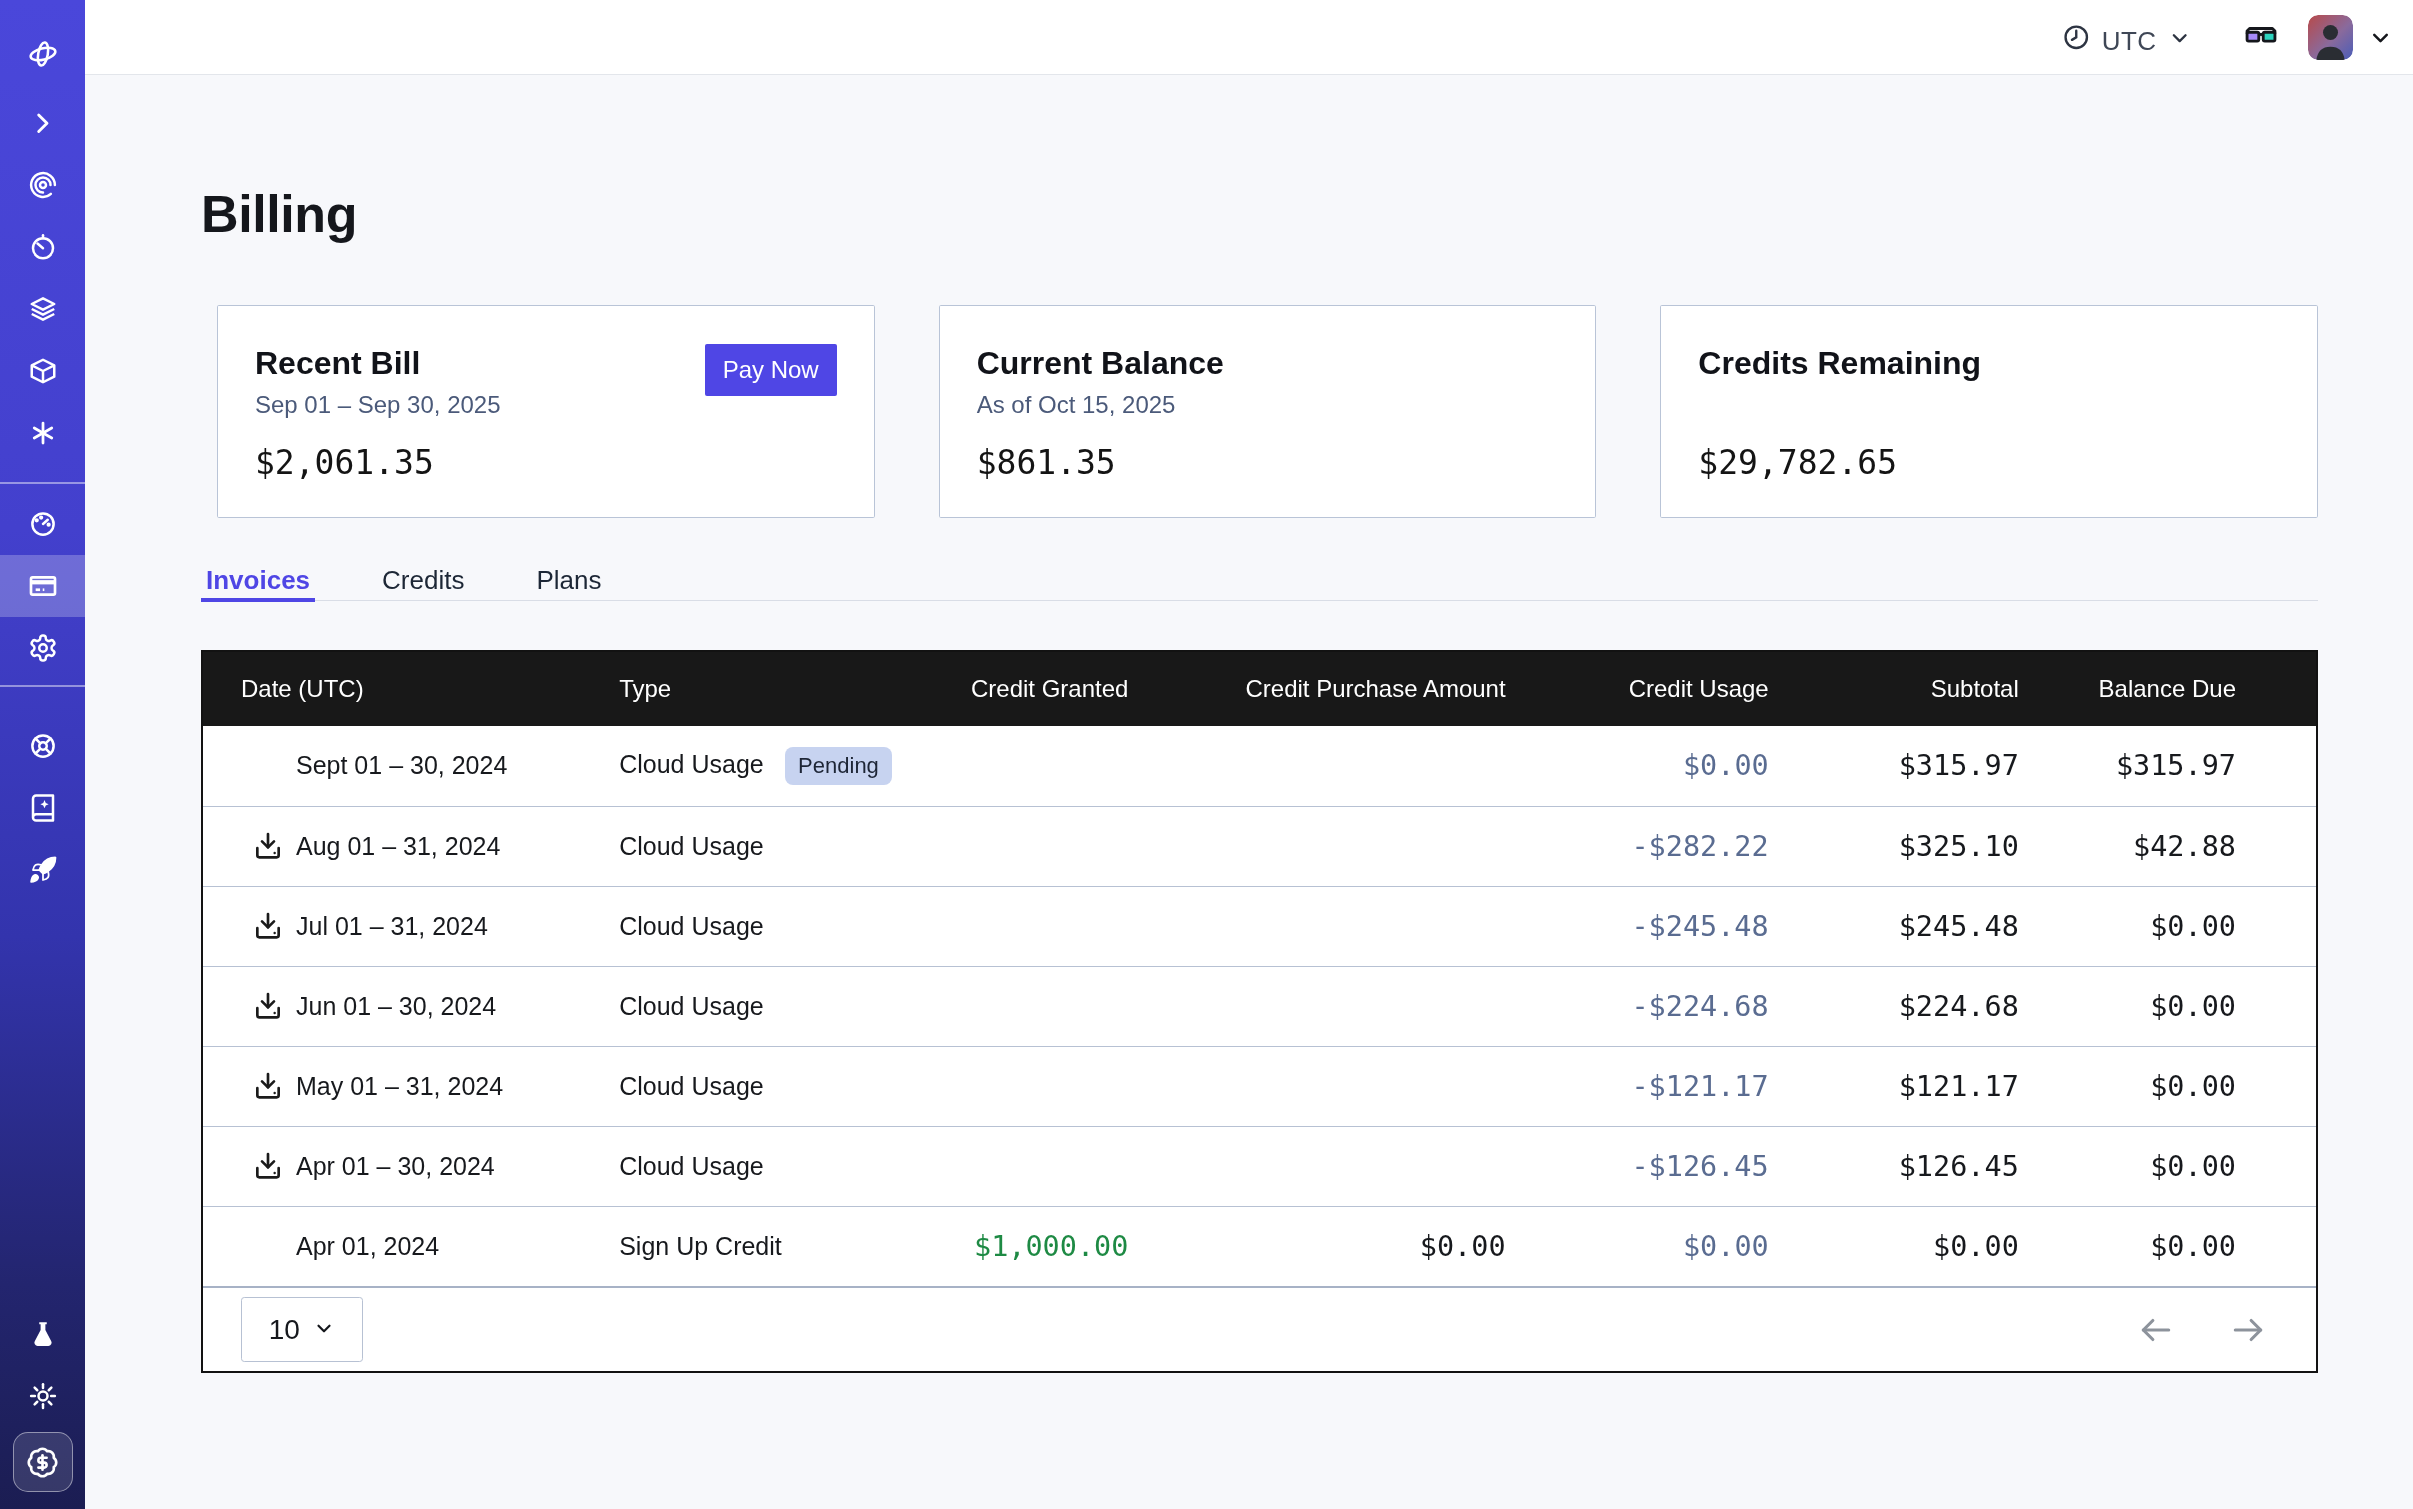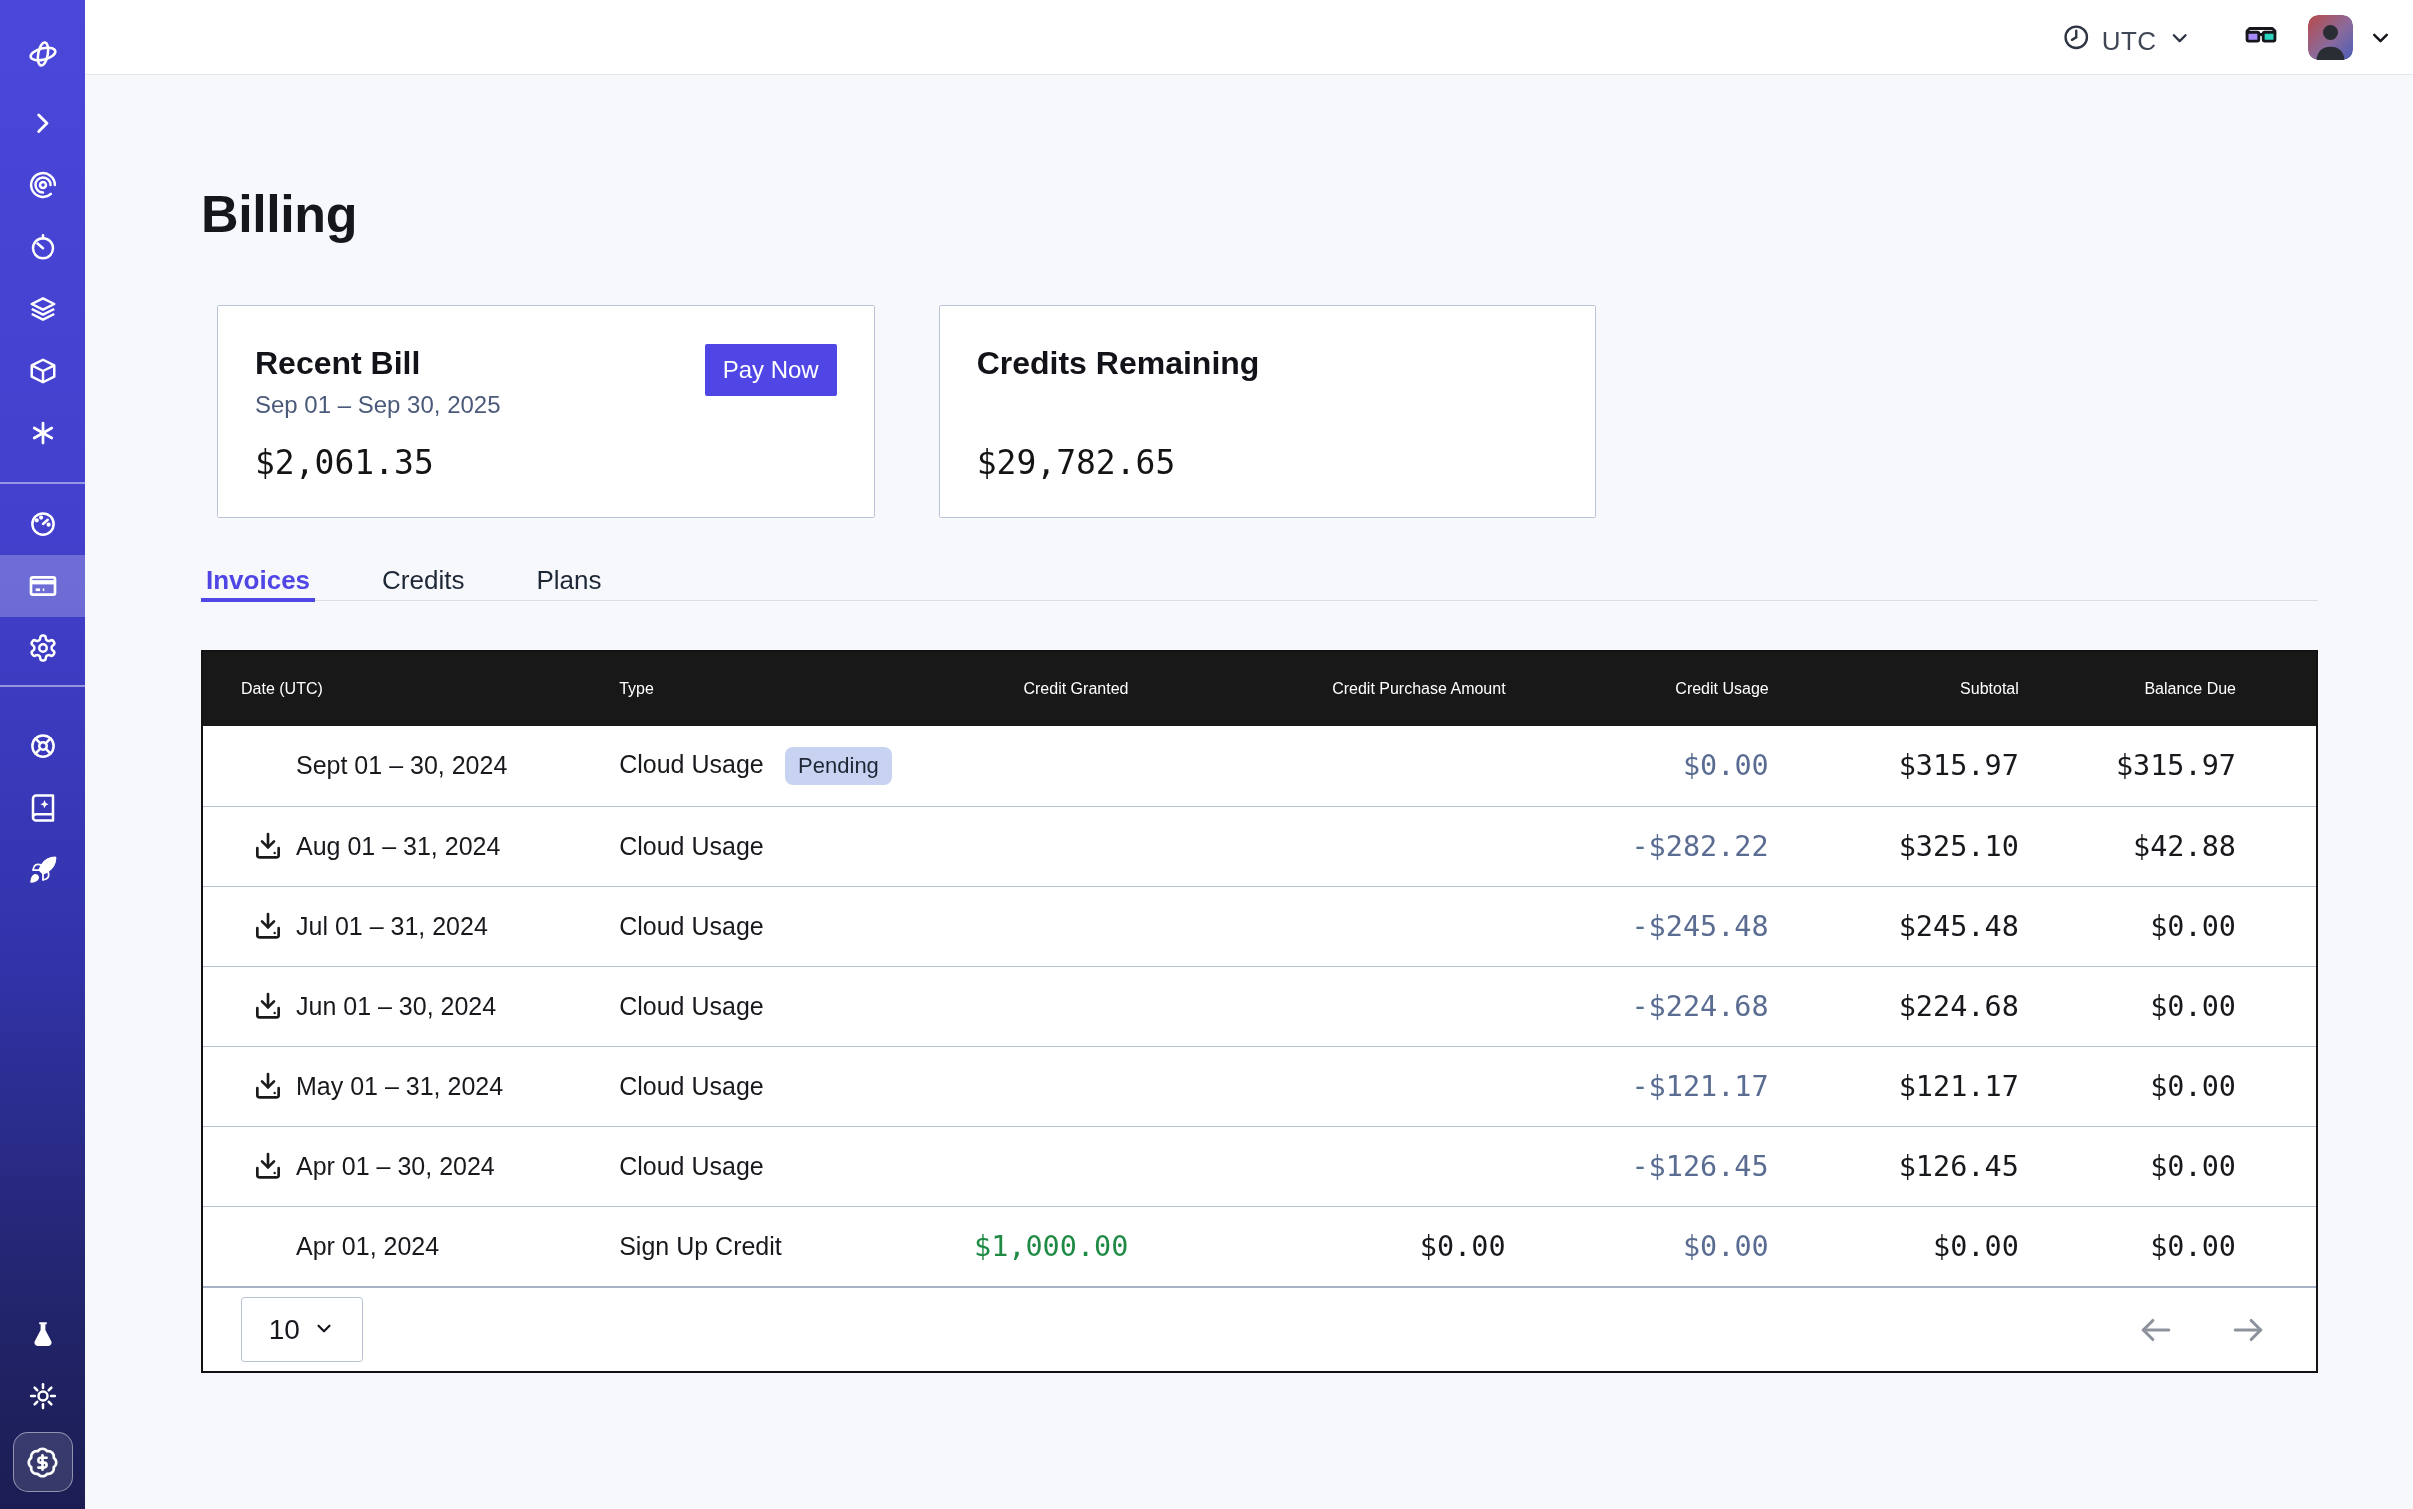--- a/index.html
+++ b/index.html
@@ -46,21 +46,21 @@
 
   
   .tabs { margin-top:47px; display:flex; border-bottom:1.7px solid #d9dde6; }
   .tab { font-size:26px; color:#1d2736; font-weight:500; padding:0 5px 2px 5px; margin-right:62px;
     border-bottom:4.2px solid transparent; margin-bottom:-1.7px; cursor:pointer; }
   .tab.active { color:#4f46e5; border-bottom-color:#4f46e5; font-weight:600; }
 
   
   .table-wrap { margin-top:49px; border:2.5px solid #121212; background:#ffffff; }
   table { width:100%; border-collapse:collapse; table-layout:fixed; }
-  thead th { background:#181818; color:#ffffff; font-weight:500; font-size:16px; height:74px;
+  thead th { background:#181818; color:#ffffff; font-weight:500; font-size:24px; height:74px;
     text-align:left; }
   th.c0 { padding-left:38px; }
   th.c2, th.c3, th.c4, th.c5 { text-align:right; padding-right:10px; }
   th.c6 { text-align:right; padding-right:80px; }
   tbody td { height:80px; font-size:25px; color:#17191d; vertical-align:middle; }
   tbody tr + tr td { border-top:1.7px solid #b7c1d3; }
   td.c0 { padding-left:49px; }
   td.c2, td.c3, td.c4, td.c5 { text-align:right; padding-right:10px; }
   td.c6 { text-align:right; padding-right:80px; }
   .date-cell { display:flex; align-items:center; }
@@ -262,20 +262,25 @@
 
 <main class="main">
   <h1 class="page-title">Billing</h1>
 
   <section class="cards">
     <div class="card">
       <div class="card-title">Recent Bill</div>
       <div class="card-sub">Sep 01 – Sep 30, 2025</div>
       <div class="card-amount mono">$2,061.35</div>
       <button class="paynow">Pay Now</button>
+    </div>
+    <div class="card">
+      <div class="card-title">Current Balance</div>
+      <div class="card-sub">As of Oct 15, 2025</div>
+      <div class="card-amount mono">$861.35</div>
     </div>
     <div class="card">
       <div class="card-title">Credits Remaining</div>
       <div class="card-sub"></div>
       <div class="card-amount mono">$29,782.65</div>
     </div>
   </section>
 
   <nav class="tabs" id="tabs">
       <div class="tab active">Invoices</div>

